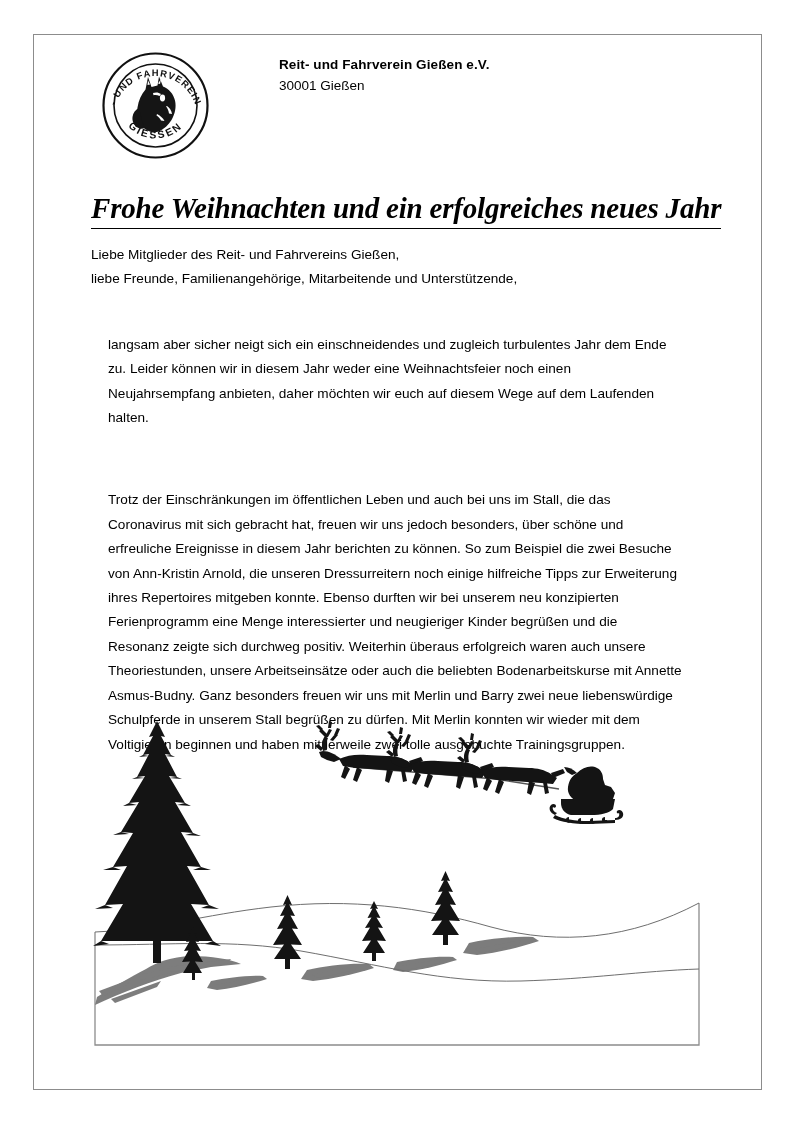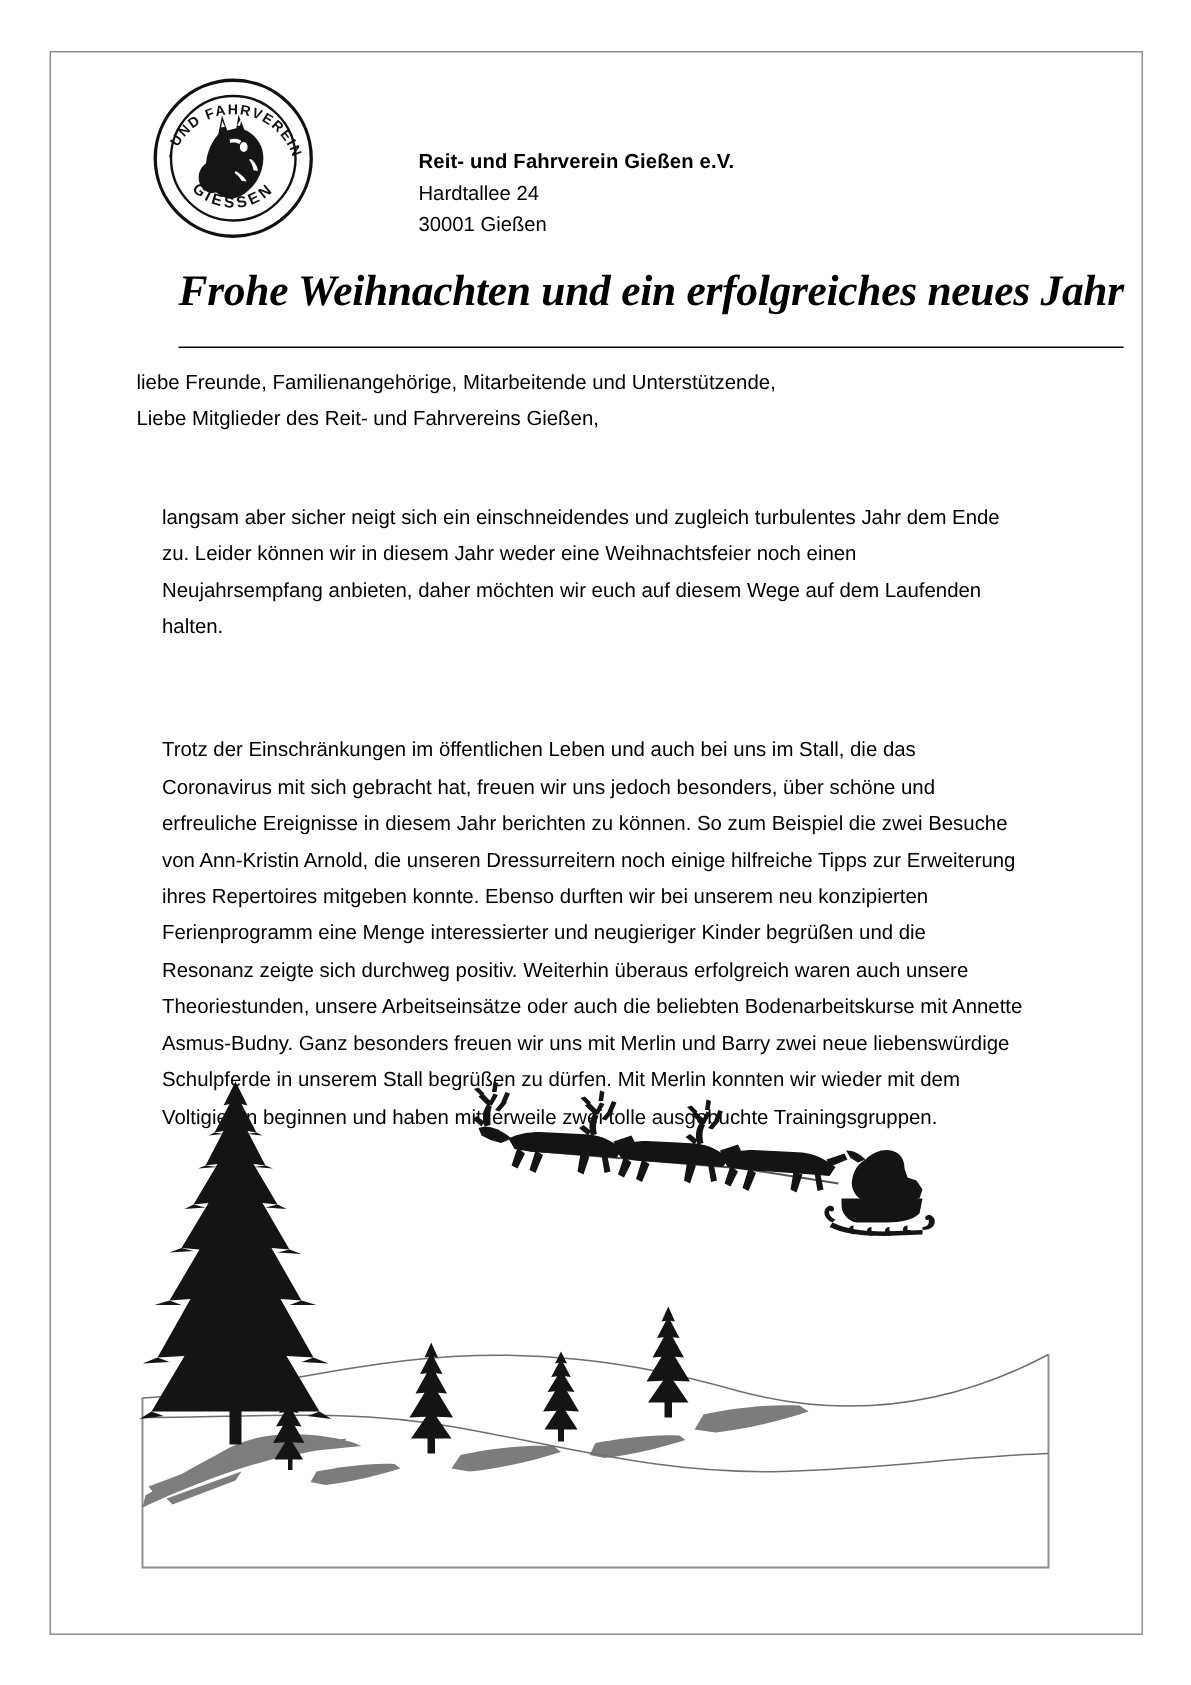--- a/index.html
+++ b/index.html
@@ -47,42 +47,40 @@
   .org-block {
     position: absolute;
     left: 279px;
     top: 54px;
     line-height: 21px;
   }
   .org-name {
     font-size: 13.5px;
     font-weight: bold;
     letter-spacing: 0.1px;
-    margin-top: 43px;
   }
   .org-street, .org-city {
     font-size: 13.5px;
     font-weight: normal;
   }
 
   
   .doc-title {
     position: absolute;
     left: 91px;
-    top: 178px;
+    top: 192px;
     font-family: "Liberation Serif", serif;
     font-size: 29px;
     font-weight: bold;
     font-style: italic;
     letter-spacing: -0.2px;
     white-space: nowrap;
-    padding-bottom: 20px;
+    padding-bottom: 3px;
     border-bottom: 1.5px solid #000;
     display: inline-block;
-    margin-left: 28px;
   }
 
   
   .body-text {
     position: absolute;
     left: 91px;
     top: 243px;
     width: 608px;
     font-size: 13.6px;
     line-height: 24.4px;
@@ -147,31 +145,30 @@
         <path d="M54 44 C57 43 60 43.5 62 45 L60.5 47 C58.5 46 56 45.8 54.5 46.3 Z"></path>
         <path d="M58 65 C61 66.5 64 69 65.5 72 L62 71.5 C61 69.5 59.5 67.5 57.5 66.5 Z"></path>
         <path d="M49 31.5 L51 35.5 L48.5 36 Z"></path>
         <path d="M62 30 L61 35 L59 34.5 Z"></path>
       </g>
     </svg>
   </div>
 
   <div class="org-block">
     <div class="org-name">Reit- und Fahrverein Gießen e.V.</div>
-    <div class="org-street">Hardtallee 24</div>
     <div class="org-city">30001 Gießen</div>
   </div>
 </div>
 
 <div class="doc-title">Frohe Weihnachten und ein erfolgreiches neues Jahr</div>
 
 <div class="body-text">
   <div class="salutation">
+    <p>Liebe Mitglieder des Reit- und Fahrvereins Gießen,</p>
     <p>liebe Freunde, Familienangehörige, Mitarbeitende und Unterstützende,</p>
-    <p>Liebe Mitglieder des Reit- und Fahrvereins Gießen,</p>
   </div>
   <div class="para-gap"></div>
   <p>langsam aber sicher neigt sich ein einschneidendes und zugleich turbulentes Jahr dem Ende zu. Leider können wir in diesem Jahr weder eine Weihnachtsfeier noch einen Neujahrsempfang anbieten, daher möchten wir euch auf diesem Wege auf dem Laufenden halten.</p>
   <div class="para-gap"></div>
   <p>Trotz der Einschränkungen im öffentlichen Leben und auch bei uns im Stall, die das Coronavirus mit sich gebracht hat, freuen wir uns jedoch besonders, über schöne und erfreuliche Ereignisse in diesem Jahr berichten zu können. So zum Beispiel die zwei Besuche von Ann-Kristin Arnold, die unseren Dressurreitern noch einige hilfreiche Tipps zur Erweiterung ihres Repertoires mitgeben konnte. Ebenso durften wir bei unserem neu konzipierten Ferienprogramm eine Menge interessierter und neugieriger Kinder begrüßen und die Resonanz zeigte sich durchweg positiv. Weiterhin überaus erfolgreich waren auch unsere Theoriestunden, unsere Arbeitseinsätze oder auch die beliebten Bodenarbeitskurse mit Annette Asmus-Budny. Ganz besonders freuen wir uns mit Merlin und Barry zwei neue liebenswürdige Schulpferde in unserem Stall begrüßen zu dürfen. Mit Merlin konnten wir wieder mit dem Voltigieren beginnen und haben mittlerweile zwei tolle ausgebuchte Trainingsgruppen.</p>
 </div>
 
 <div class="illustration">
   <svg width="612" height="340" viewBox="0 0 612 340" aria-hidden="true">
 

